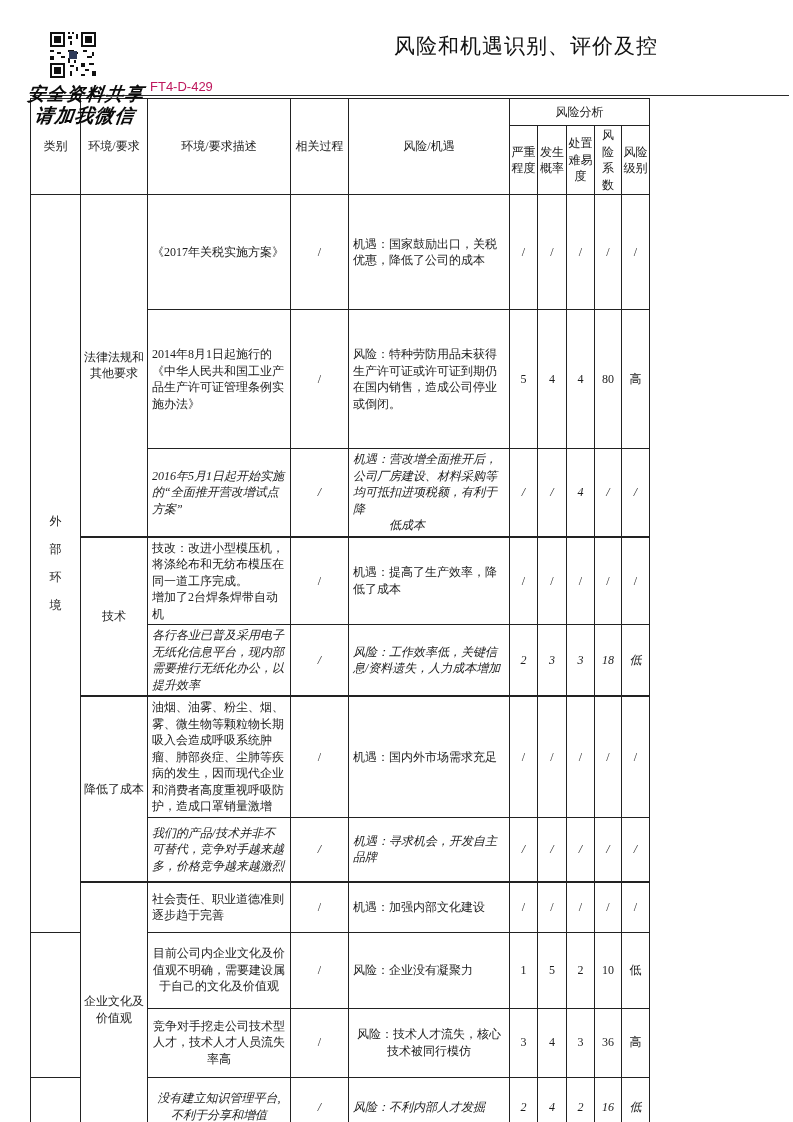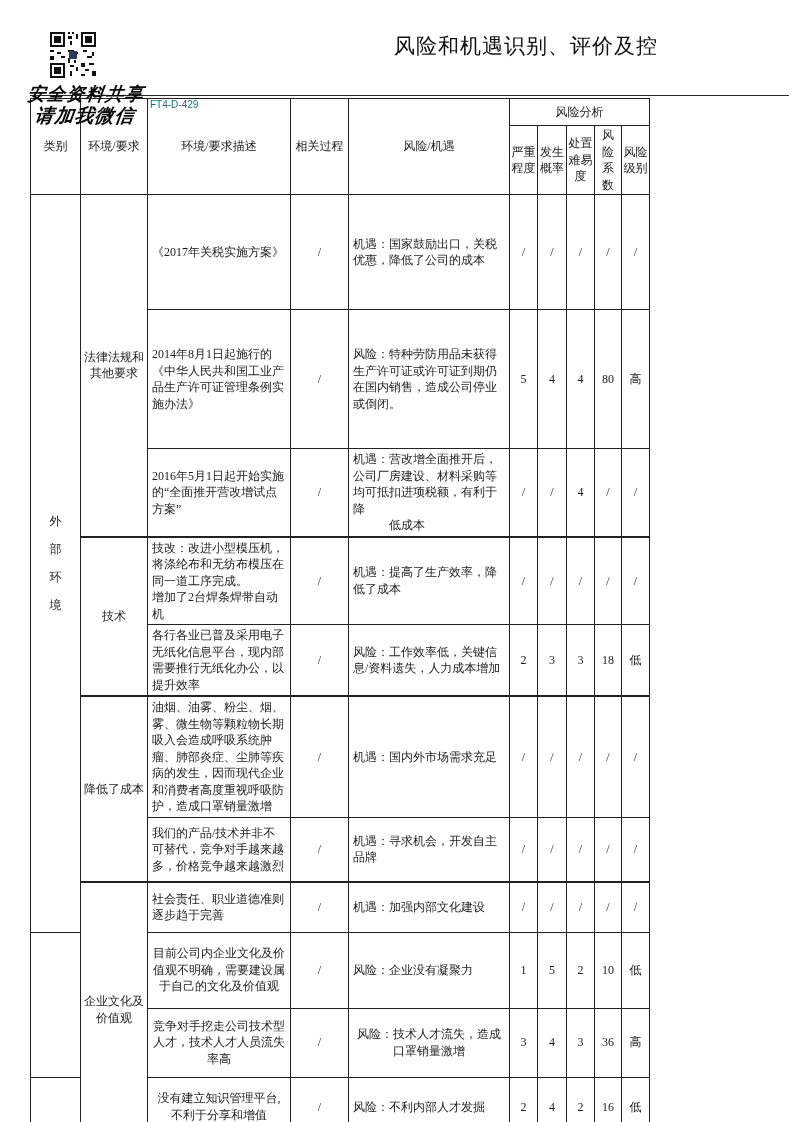--- a/index.html
+++ b/index.html
@@ -14,22 +14,22 @@
   
   .qr { position:absolute; left:50px; top:32px; width:46px; height:46px; }
   .watermark {
     position:absolute; left:26px; top:84px; z-index:6;
     font-weight:bold; font-style:italic; color:#0a0a0a;
     transform:skewX(-7deg); line-height:1.15; white-space:nowrap;
   }
   .wm-line1 { font-size:18px; letter-spacing:1.5px; }
   .wm-line2 { font-size:19px; margin-left:10px; letter-spacing:1px; }
   .doc-code {
-    position:absolute; left:150px; top:79px; font-size:10px;
-    font-family:"Liberation Sans","DejaVu Sans",sans-serif; color:#0f766e;margin-top:20px;
+    position:absolute; left:150px; top:79px; font-size:13px;
+    font-family:"Liberation Sans","DejaVu Sans",sans-serif; color:#be185d;
   }
   .doc-title {
     position:absolute; left:394px; top:32px; font-size:21px;
     letter-spacing:1px; color:#111; white-space:nowrap;
   }
   .header-rule { position:absolute; left:30px; top:95px; width:759px; height:1px; background:#2a2a2a; }
 
   
   table.risk {
     position:absolute; left:30px; top:98px; width:619px;
@@ -44,21 +44,21 @@
   thead tr:first-child { height:27px; }
   thead tr:nth-child(2) { height:63px; }
   thead th { border-bottom-width:2px; }
   th.analysis { border-bottom-width:1px; }
   thead tr:nth-child(2) th { padding:1px 0; }
   th.sub-coef .one-per-line { display:inline-block; width:13px; word-break:break-all; }
 
   td.desc, td.risk-cell { text-align:left; padding:2px 4px; white-space:pre-wrap; }
   td.req { border-bottom-width:2px; padding:2px 2px;border-radius:20px; }
   td.cat .vtext { width:14px; margin:14px auto; line-height:28px; word-break:break-all; }
-  tr.group-end td { border-bottom-width:2px; }
+  tr.group-end td { border-bottom-width:2px;font-style:italic; }
 
   
   tbody tr:nth-child(1)  { height:115px; }
   tbody tr:nth-child(2)  { height:139px;padding-left:29px; }
   tbody tr:nth-child(3)  { height:63px;  }
   tbody tr:nth-child(4)  { height:70px;  }
   tbody tr:nth-child(5)  { height:65px;  }
   tbody tr:nth-child(6)  { height:97px;  }
   tbody tr:nth-child(7)  { height:65px;  }
   tbody tr:nth-child(8)  { height:50px;  }
@@ -226,21 +226,21 @@
           <td class="risk-cell">风险：企业没有凝聚力</td>
           <td class="val">1</td>
           <td class="val">5</td>
           <td class="val">2</td>
           <td class="val">10</td>
           <td class="val">低</td>
         </tr>
         <tr>
           <td class="desc">竞争对手挖走公司技术型人才，技术人才人员流失率高</td>
           <td class="proc">/</td>
-          <td class="risk-cell">风险：技术人才流失，造成口罩销量激增</td>
+          <td class="risk-cell">风险：技术人才流失，核心技术被同行模仿</td>
           <td class="val">3</td>
           <td class="val">4</td>
           <td class="val">3</td>
           <td class="val">36</td>
           <td class="val">高</td>
         </tr>
         <tr class="group-end">
           <td class="cat" rowspan="1">
             <div class="vtext"></div>
           </td>

